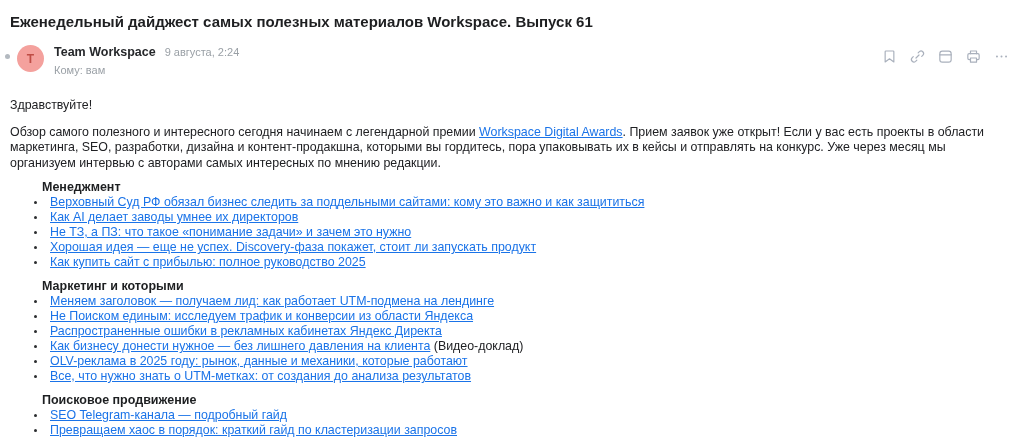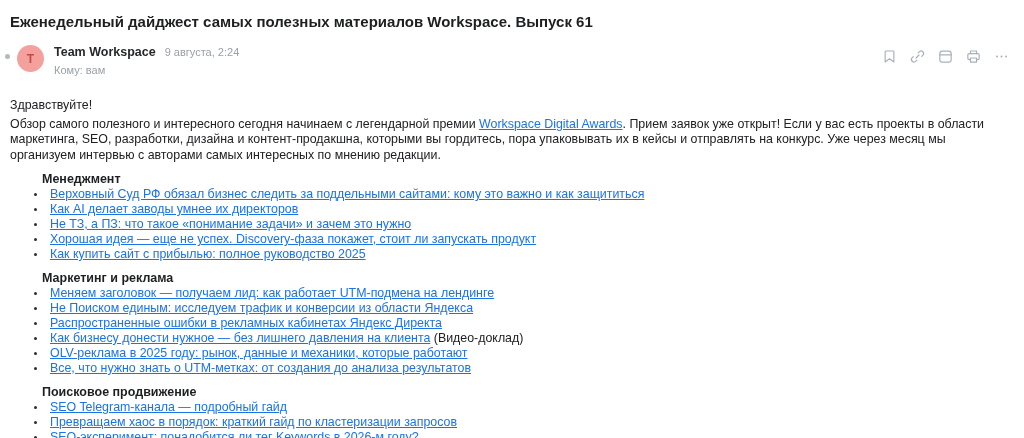--- a/index.html
+++ b/index.html
@@ -60,21 +60,21 @@
   }
   .icon-btn{
     width:18px;height:18px;
     background:none;border:none;padding:0;
     cursor:pointer;display:flex;align-items:center;justify-content:center;
   }
   .icon-btn svg{width:17px;height:17px;stroke:var(--icon);fill:none;
     stroke-width:1.25;stroke-linecap:round;stroke-linejoin:round;}
   .icon-btn svg .fill{fill:var(--icon);stroke:none;}
   .email-body{margin-top:22px;font-size:12.4px;line-height:15.5px;color:var(--text);}
-  .greeting{margin-bottom:3px;}
+  .greeting{margin-bottom:11px;}
   .intro{margin:0;max-width:1008px;}
   a.inline-link, a.article-link{
     color:var(--link);
     cursor:pointer;
     margin-top:40px;
   }
   .section{margin-top:9px;}
   .section-title{
     font-size:12.5px;font-weight:700;color:#1d1f21;line-height:15px;
     margin-top:8px;
@@ -160,21 +160,21 @@
 
   <li><a class="article-link" href="#">Не ТЗ, а ПЗ: что такое «понимание задачи» и зачем это нужно</a><span class="suffix"></span></li>
 
   <li><a class="article-link" href="#">Хорошая идея — еще не успех. Discovery-фаза покажет, стоит ли запускать продукт</a><span class="suffix"></span></li>
 
   <li><a class="article-link" href="#">Как купить сайт с прибылью: полное руководство 2025</a><span class="suffix"></span></li>
 </ul>
   </div>
 
   <div class="section">
-    <div class="section-title">Маркетинг и реклама</div>
+    <div class="section-title">Маркетинг и которыми</div>
     <ul class="link-list">
   <li><a class="article-link" href="#">Меняем заголовок — получаем лид: как работает UTM-подмена на лендинге</a><span class="suffix"></span></li>
 
   <li><a class="article-link" href="#">Не Поиском единым: исследуем трафик и конверсии из области Яндекса</a><span class="suffix"></span></li>
 
   <li><a class="article-link" href="#">Распространенные ошибки в рекламных кабинетах Яндекс Директа</a><span class="suffix"></span></li>
 
   <li><a class="article-link" href="#">Как бизнесу донести нужное — без лишнего давления на клиента</a><span class="suffix"> (Видео-доклад)</span></li>
 
   <li><a class="article-link" href="#">OLV-реклама в 2025 году: рынок, данные и механики, которые работают</a><span class="suffix"></span></li>

